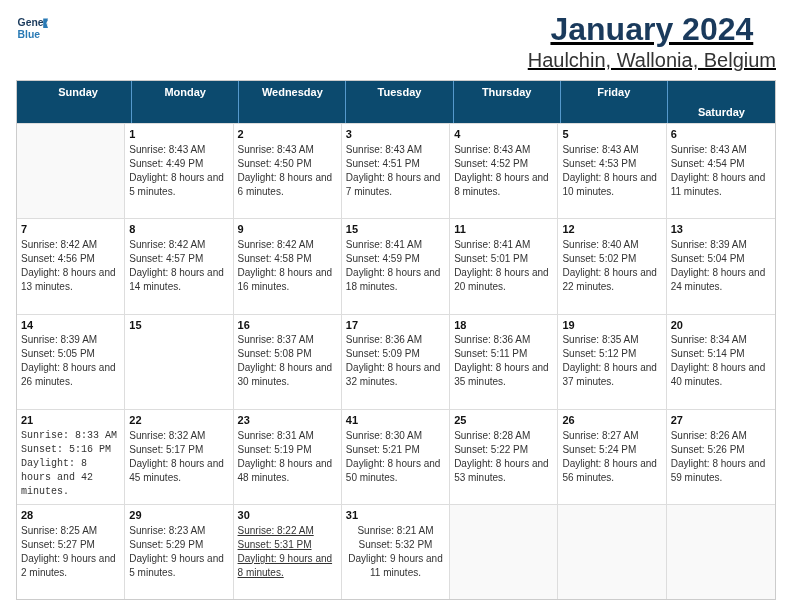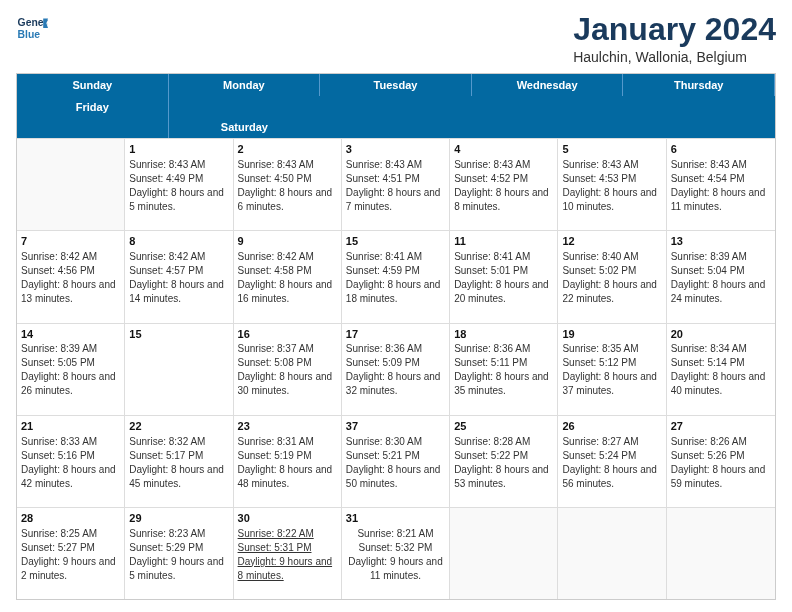--- a/index.html
+++ b/index.html
@@ -26,43 +26,45 @@
     .logo {
       display: flex;
       align-items: center;
       gap: 4px;
     }
     .logo-icon {
       width: 32px;
       height: 32px;
     }
     .title-block {
-      text-align: left;
+      text-align: center;
+      text-decoration: underline;
     }
     .main-title {
       font-size: 32px;
       font-weight: bold;
       color: #1a3a5c;
       line-height: 1.1;
     }
     .subtitle {
-      font-size: 14px;
+      font-size: 20px;
       color: #333;
       margin-top: 2px;
     }
     .calendar {
       flex: 1;
       display: flex;
       flex-direction: column;
       border: 1px solid #ccc;
     }
     .cal-header {
       display: grid;
-      grid-template-columns: repeat(5, 1fr);
-      background: #0369a1;
+      grid-template-columns: repeat(7, 1fr);
+      background: #0c4a6e;
+      padding-left: 8px;
     }
     .cal-header-cell {
       color: #fff;
       font-size: 11px;
       font-weight: bold;
       text-align: center;
       padding: 5px 2px;
       border-right: 1px solid #5599cc;
     }
     .cal-header-cell:last-child { border-right: none; margin-top: 20px; }
@@ -114,22 +116,22 @@
     <div class="title-block">
       <div class="main-title">January 2024</div>
       <div class="subtitle">Haulchin, Wallonia, Belgium</div>
     </div>
   </div>
 
   <div class="calendar">
     <div class="cal-header">
     <div class="cal-header-cell">Sunday</div>
         <div class="cal-header-cell">Monday</div>
+        <div class="cal-header-cell">Wednesday</div>
         <div class="cal-header-cell">Tuesday</div>
-        <div class="cal-header-cell">Wednesday</div>
         <div class="cal-header-cell">Thursday</div>
         <div class="cal-header-cell">Friday</div>
         <div class="cal-header-cell">Saturday</div>
       </div>
     <div class="cal-body">
     <div class="cal-row">
           <div class="cal-cell empty"></div>
           <div class="cal-cell">
             <div class="day-number">1</div>
             <div class="day-info" style="white-space: pre-line;">Sunrise: 8:43 AM
@@ -248,38 +250,38 @@
           <div class="cal-cell">
             <div class="day-number">20</div>
             <div class="day-info" style="white-space: pre-line;">Sunrise: 8:34 AM
 Sunset: 5:14 PM
 Daylight: 8 hours and 40 minutes.</div>
           </div>
         </div>
         <div class="cal-row">
           <div class="cal-cell">
             <div class="day-number">21</div>
-            <div class="day-info" style="white-space: pre-line;">Sunrise: 8:33 AM
+            <div class="day-info" style="white-space: pre-line; font-family: Liberation Mono, monospace;">Sunrise: 8:33 AM
 Sunset: 5:16 PM
 Daylight: 8 hours and 42 minutes.</div>
           </div>
           <div class="cal-cell">
             <div class="day-number">22</div>
             <div class="day-info" style="white-space: pre-line;">Sunrise: 8:32 AM
 Sunset: 5:17 PM
 Daylight: 8 hours and 45 minutes.</div>
           </div>
           <div class="cal-cell">
             <div class="day-number">23</div>
             <div class="day-info" style="white-space: pre-line;">Sunrise: 8:31 AM
 Sunset: 5:19 PM
 Daylight: 8 hours and 48 minutes.</div>
           </div>
           <div class="cal-cell">
-            <div class="day-number">37</div>
+            <div class="day-number">41</div>
             <div class="day-info" style="white-space: pre-line;">Sunrise: 8:30 AM
 Sunset: 5:21 PM
 Daylight: 8 hours and 50 minutes.</div>
           </div>
           <div class="cal-cell">
             <div class="day-number">25</div>
             <div class="day-info" style="white-space: pre-line;">Sunrise: 8:28 AM
 Sunset: 5:22 PM
 Daylight: 8 hours and 53 minutes.</div>
           </div>

